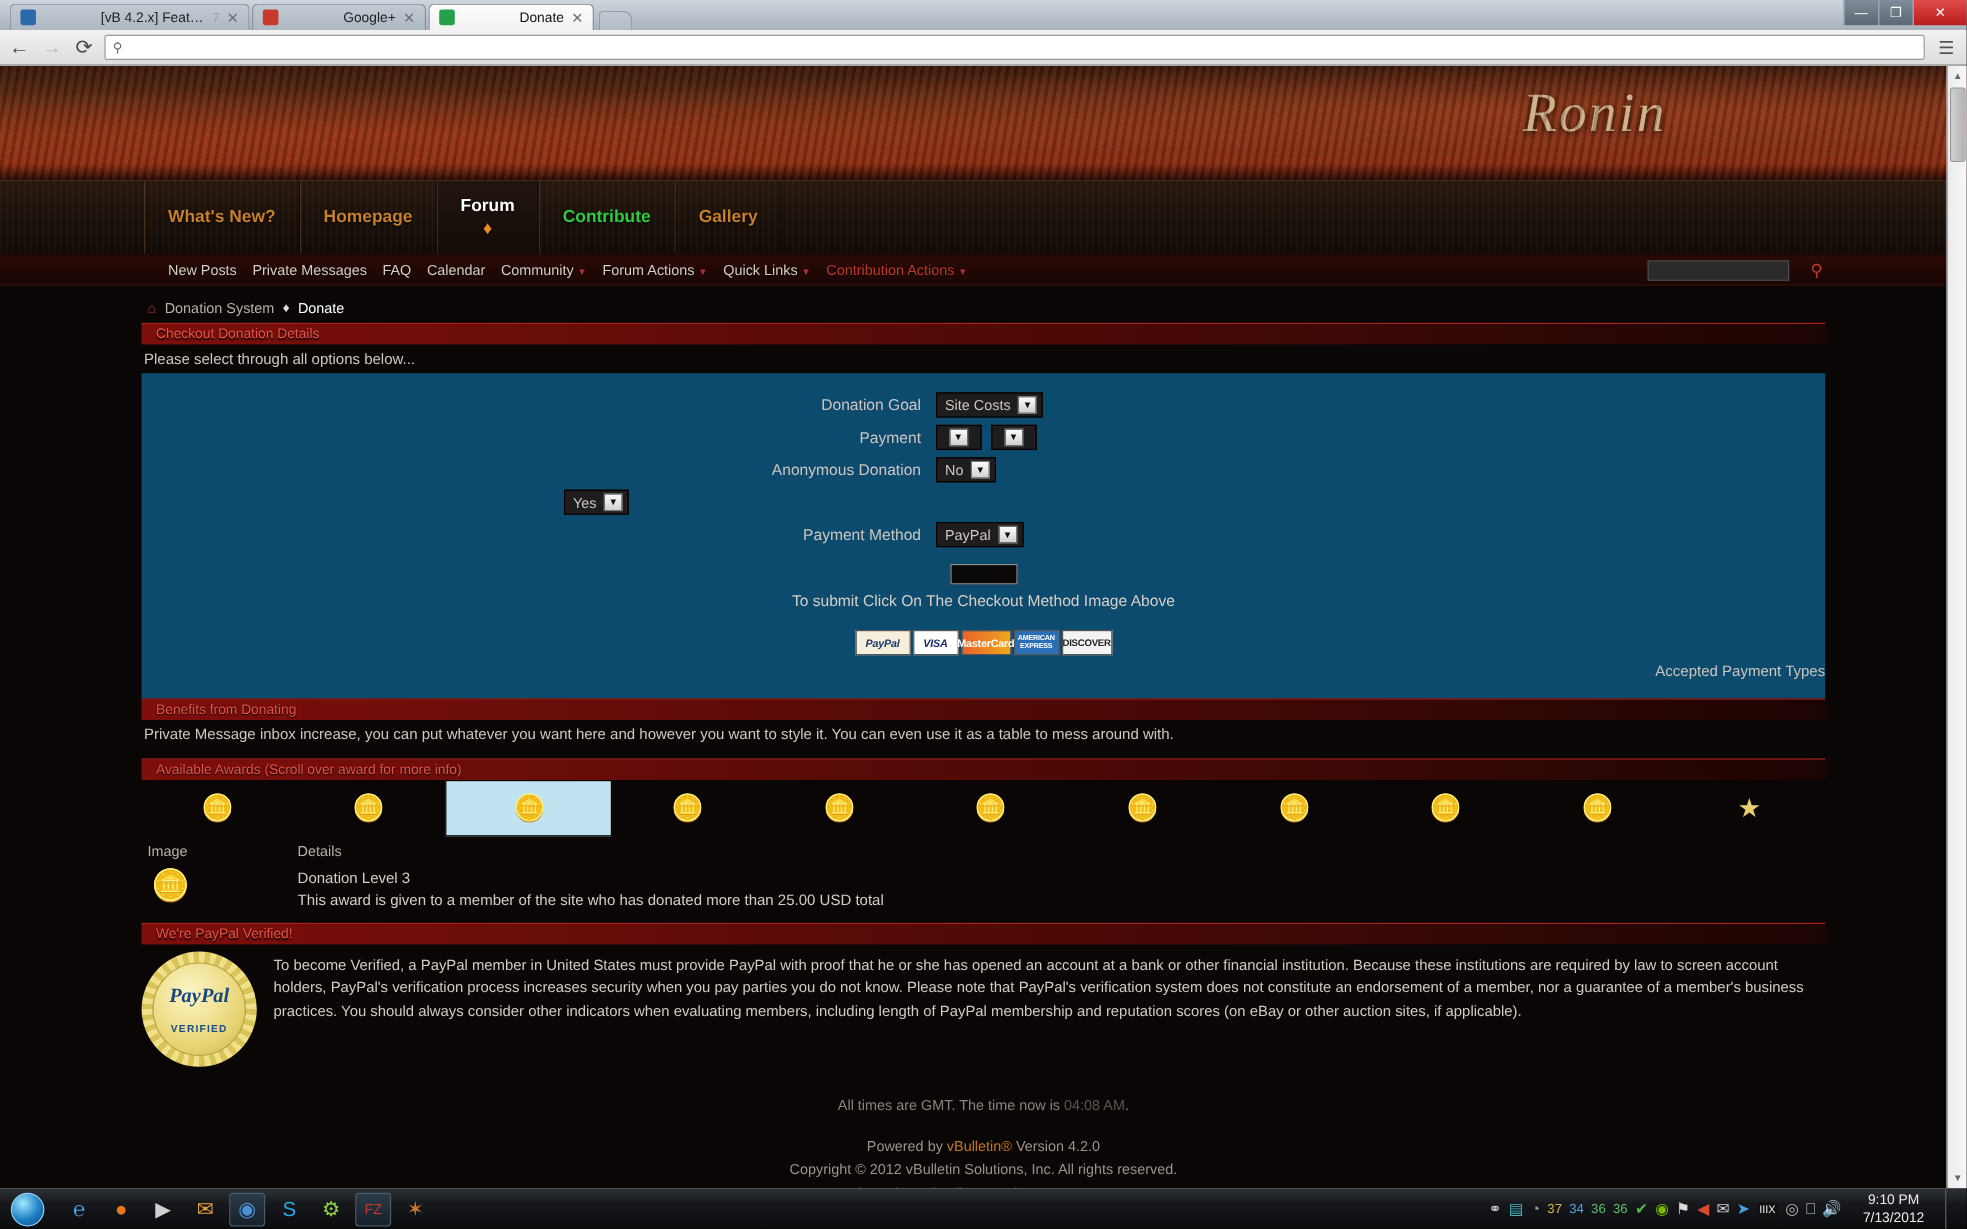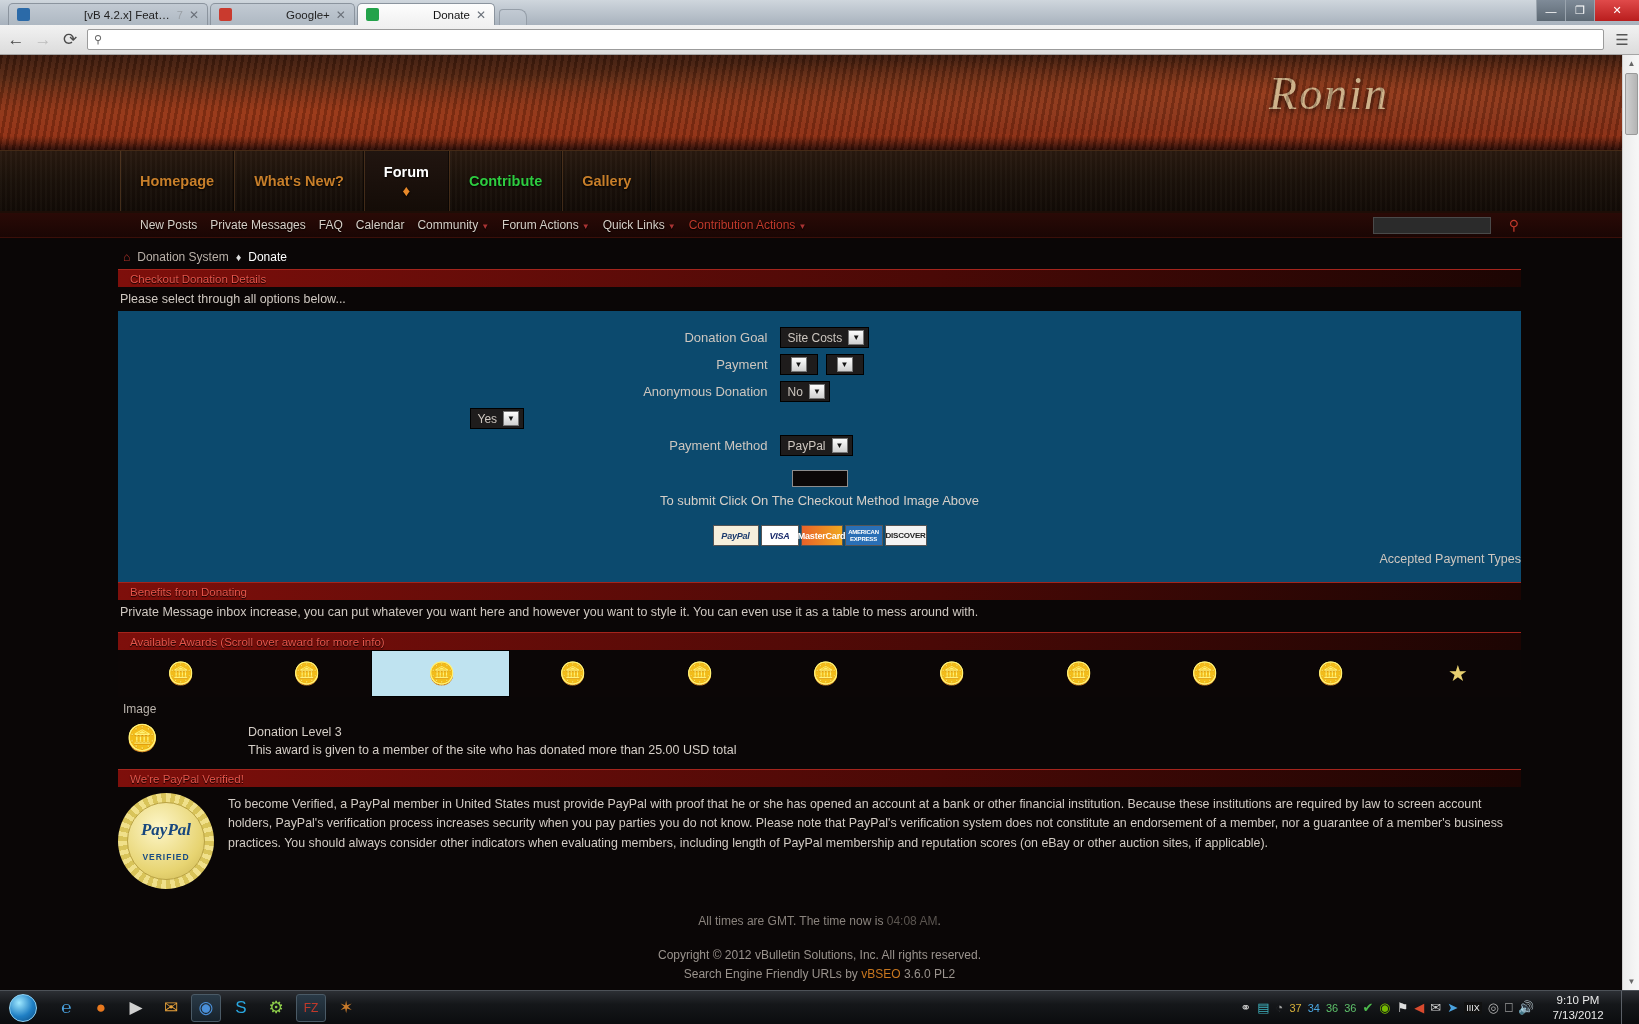--- a/index.html
+++ b/index.html
@@ -222,24 +222,24 @@
 
   <div class="page">
 
     <div class="hero">
       <div class="ronin">Ronin</div>
     </div>
 
     <div class="navwrap">
       <div class="mainnav">
         <div class="mi">
+          <span>What's New?</span>
+          </div>
+        <div class="mi">
           <span>Homepage</span>
-          </div>
-        <div class="mi">
-          <span>What's New?</span>
           </div>
         <div class="mi white">
           <span>Forum</span>
           <span class="flame">♦</span>
           </div>
         <div class="mi green">
           <span>Contribute</span>
           </div>
         <div class="mi">
           <span>Gallery</span>
@@ -358,20 +358,21 @@
         <div class="award">🪙</div>
         <div class="award">🪙</div>
         <div class="award">🪙</div>
         <div class="award">🪙</div>
         <div class="award">🪙</div>
         <div class="award" style="color:#e8d070">★</div>
       </div>
 
       <div class="tblhead">
         <div class="c1">Image</div>
+        <div class="c2">Details</div>
       </div>
       <div class="tblrow">
         <div class="c1">🪙</div>
         <div class="c2">
           <div>Donation Level 3</div>
           <div>This award is given to a member of the site who has donated more than 25.00 USD total</div>
         </div>
       </div>
 
       <div class="blockhead">We're PayPal Verified!</div>
@@ -385,20 +386,25 @@
         </div>
         <div class="pptext">To become Verified, a PayPal member in United States must provide PayPal with proof that he or she has opened an account at a bank or other financial institution. Because these institutions are required by law to screen account holders, PayPal's verification process increases security when you pay parties you do not know. Please note that PayPal's verification system does not constitute an endorsement of a member, nor a guarantee of a member's business practices. You should always consider other indicators when evaluating members, including length of PayPal membership and reputation scores (on eBay or other auction sites, if applicable).</div>
       </div>
 
       <div class="footer">
         <div class="l1">
           <span>All times are GMT. The time now is</span>
           <span class="t">04:08 AM</span><span>.</span>
         </div>
         <div class="grp">
+          <div>
+            <span>Powered by</span>
+            <a href="#">vBulletin®</a>
+            <span>Version 4.2.0</span>
+          </div>
           <div>Copyright © 2012 vBulletin Solutions, Inc. All rights reserved.</div>
           <div>
             <span>Search Engine Friendly URLs by</span>
             <a href="#">vBSEO</a>
             <span>3.6.0 PL2</span>
           </div>
 
         </div>
 
       </div>

